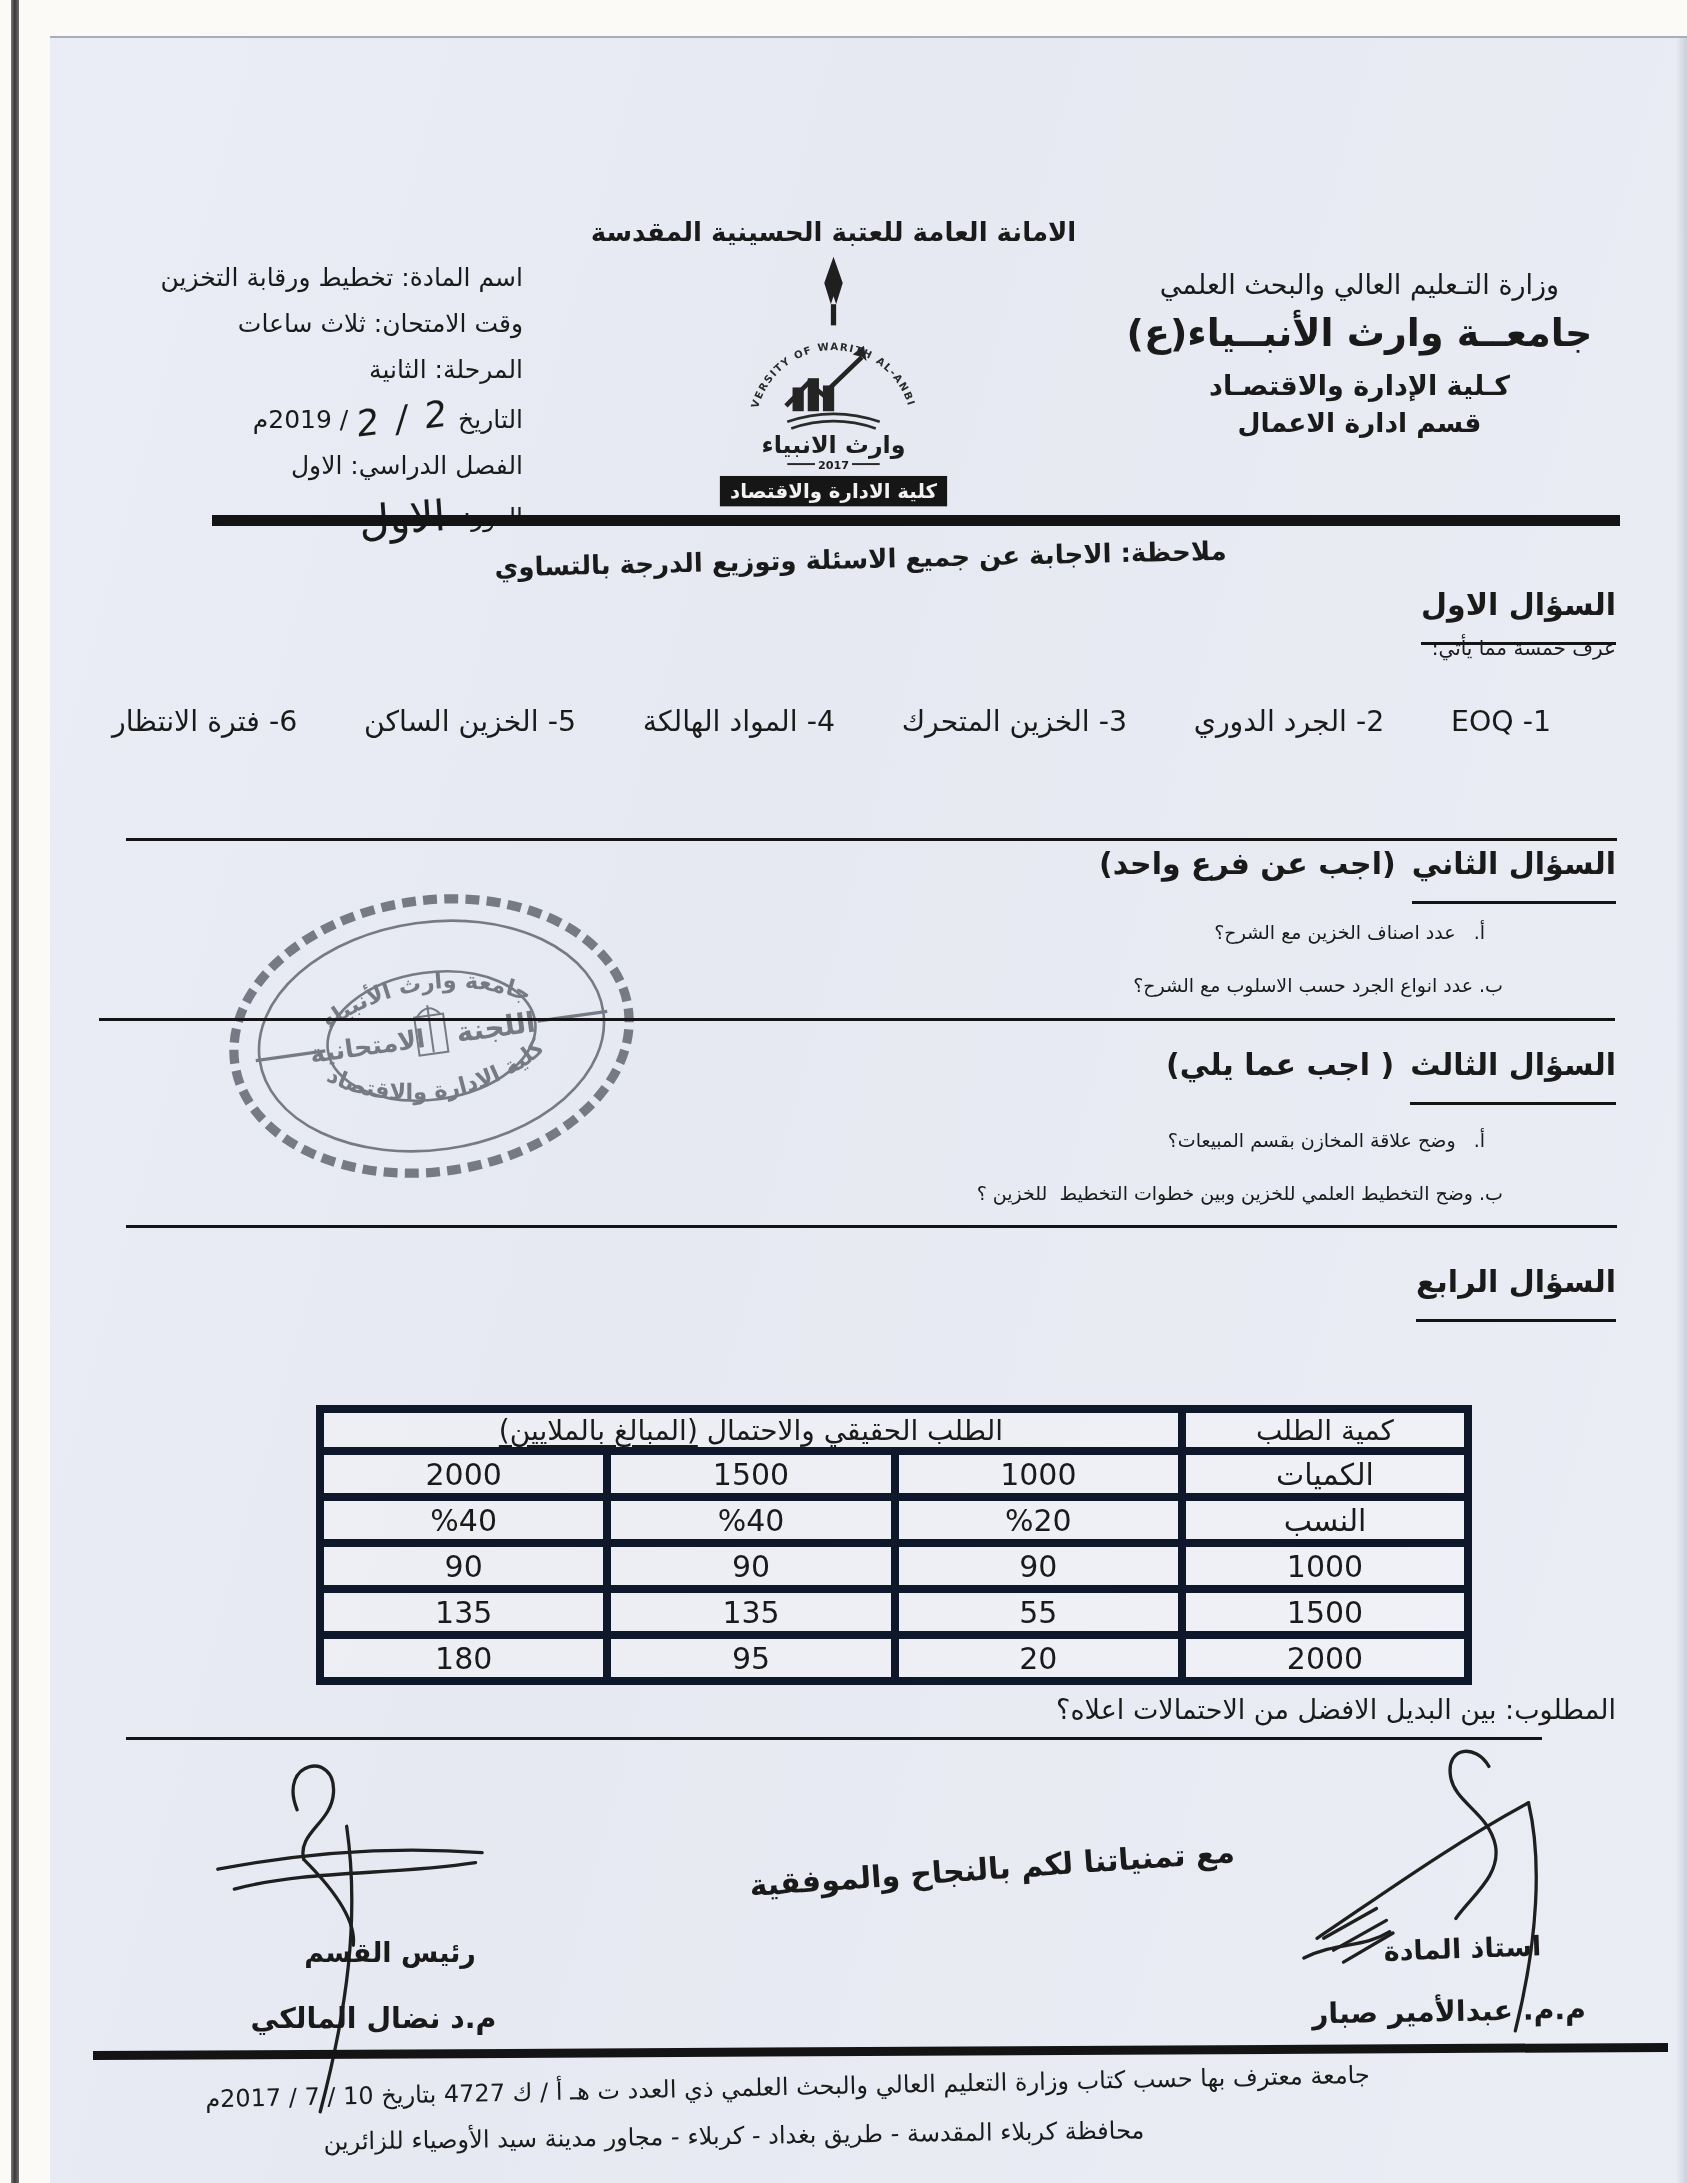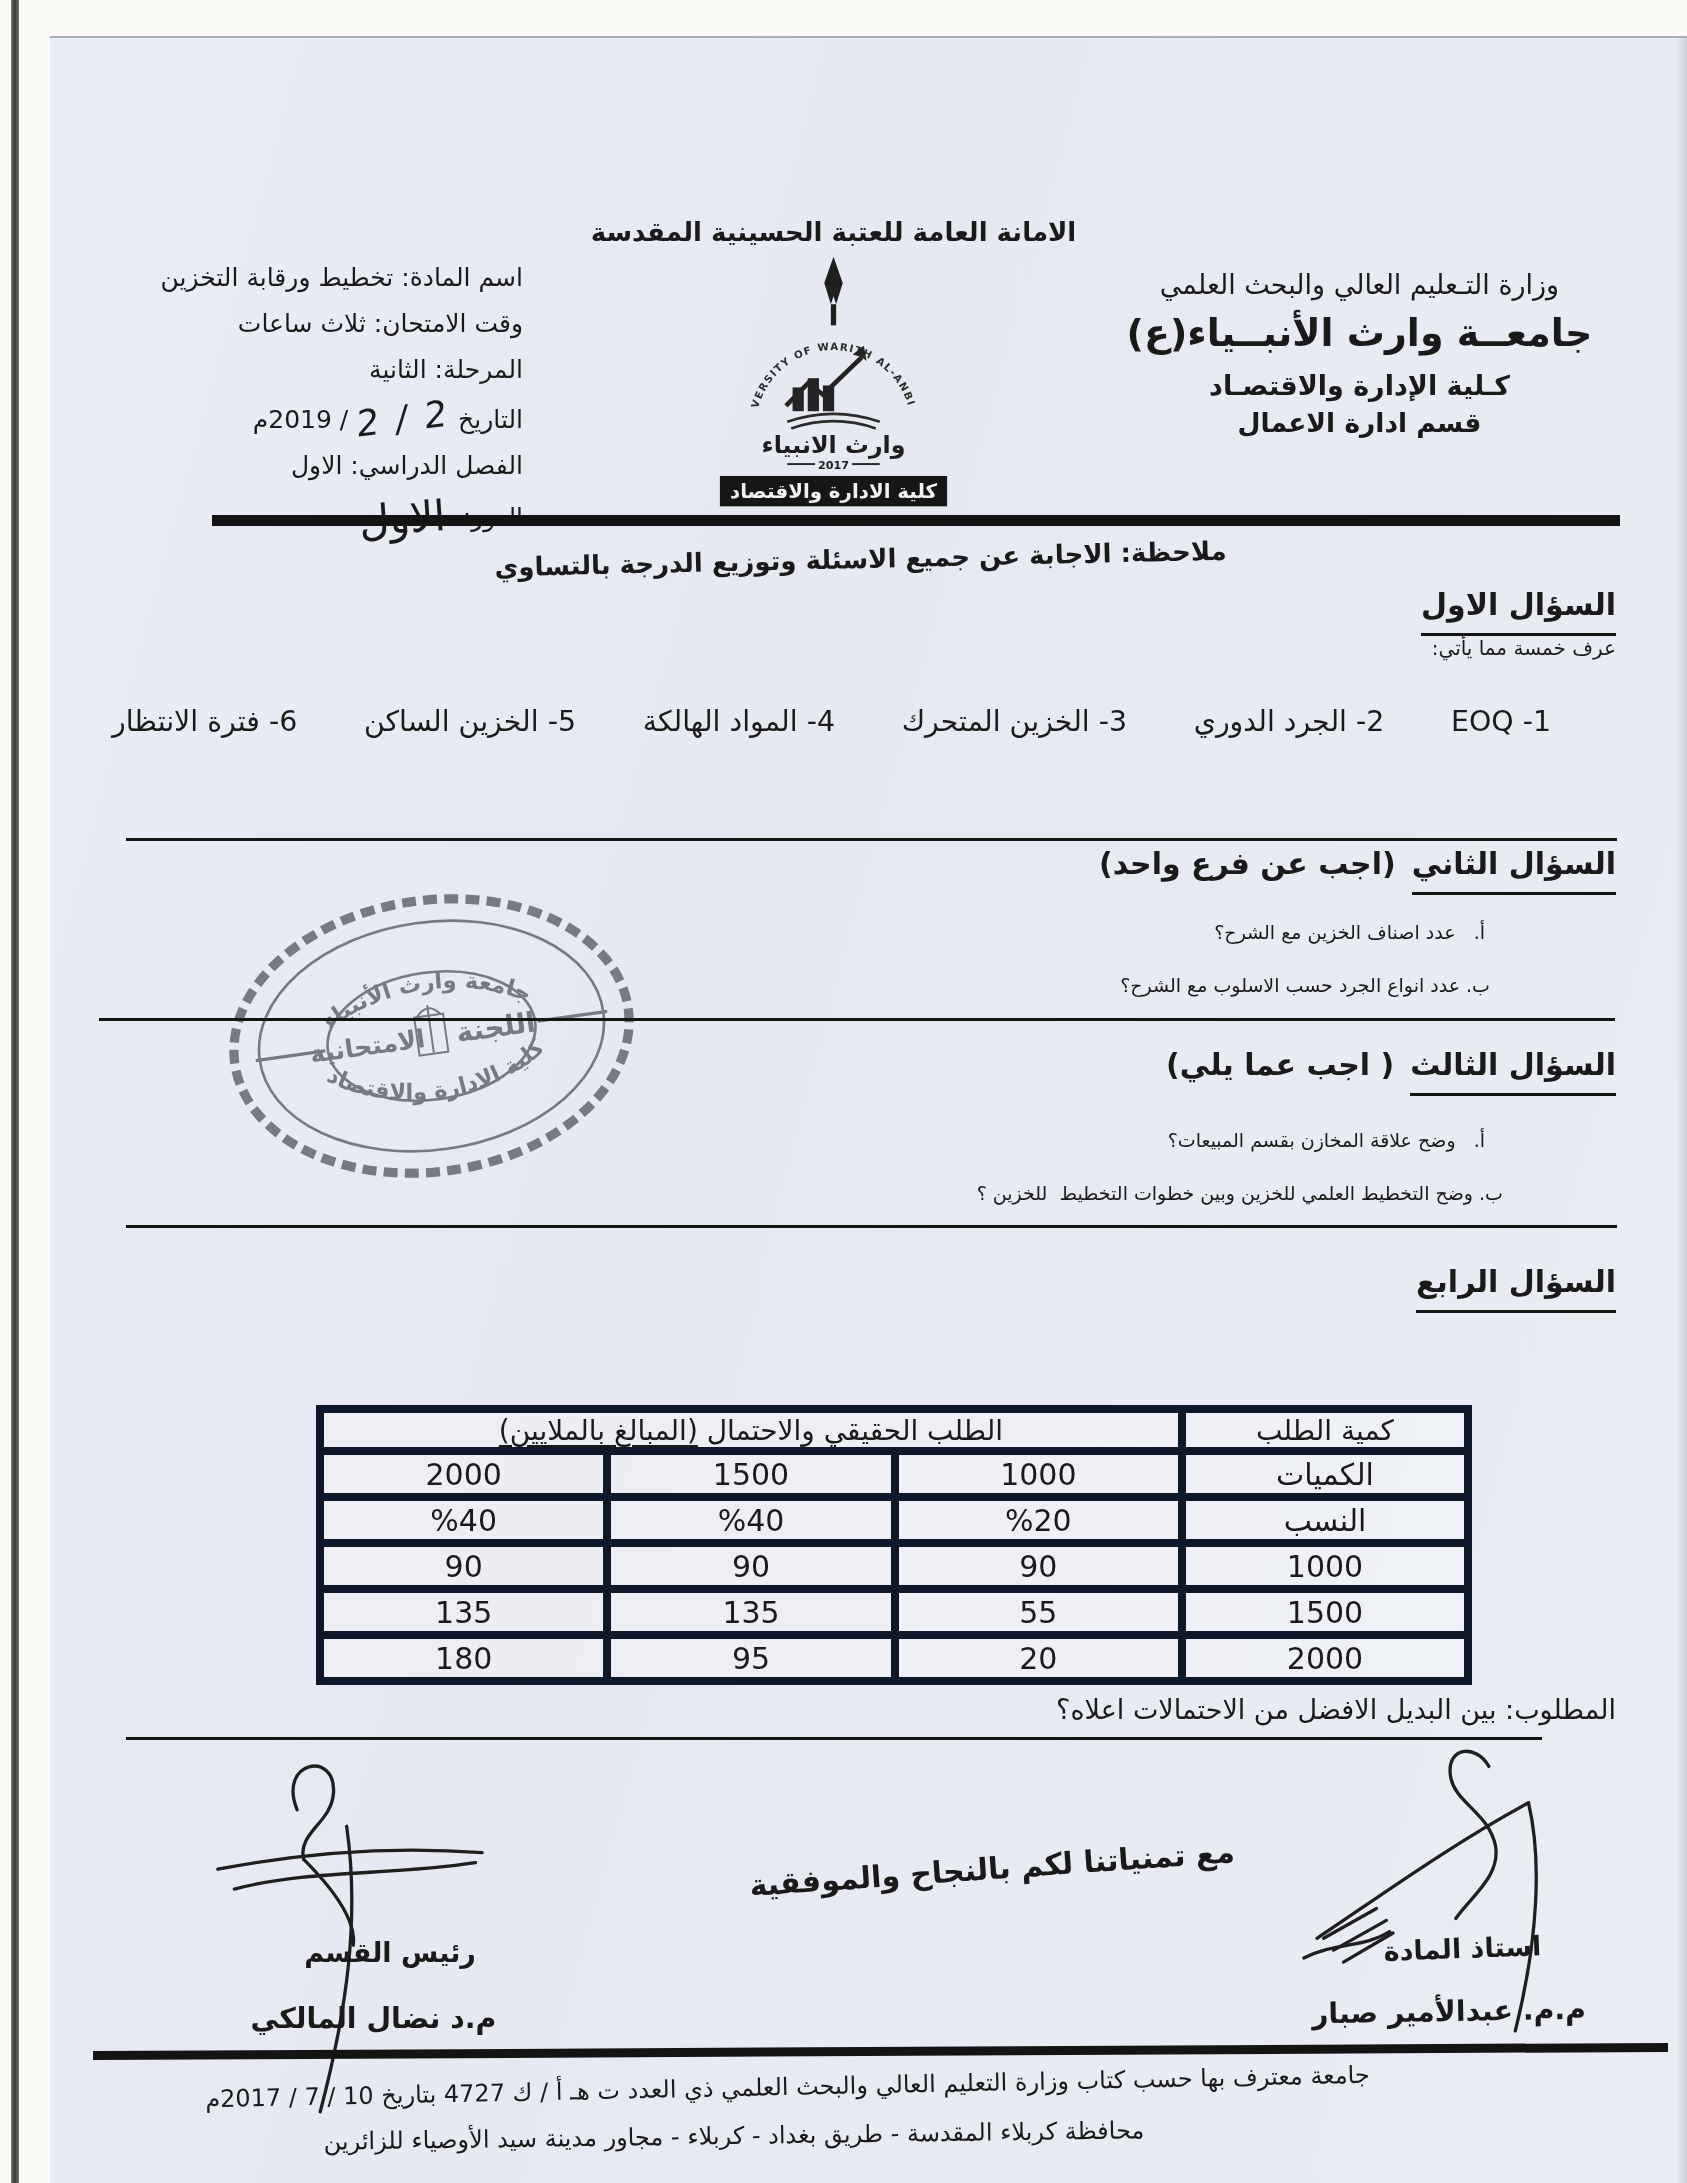--- a/index.html
+++ b/index.html
@@ -58,35 +58,35 @@
   .hdr-right .university { font-size: 38px; font-weight: 700; margin-bottom: 15px; }
   .hdr-right .college    { font-size: 27px; font-weight: 700; margin-bottom: 6.6px; }
   .hdr-right .department { font-size: 26.5px; font-weight: 700; }
   
   .note {
     position: absolute; left: 457px; top: 544px; width: 807px; text-align: center;
     font-size: 26px; font-weight: 700; transform: rotate(-1.3deg);
   }
   .q-title {
     font-weight: 700; font-size: 30px;
-    border-bottom: 3.3px solid #141414; padding-bottom: 11px; display: inline-block;
+    border-bottom: 3.3px solid #141414; padding-bottom: 20px; display: inline-block;
   }
   .q-suffix { font-weight: 700; font-size: 30px; margin-right: 16px; }
   .q1-title { position: absolute; right: 71px; top: 587px; }
   .q1-intro { position: absolute; right: 71px; top: 636px; font-size: 20px; }
   .q1-items {
     position: absolute; right: 136px; left: 112px; top: 705px;
     display: flex; justify-content: space-between; font-size: 28.4px;
   }
   .q2-head { position: absolute; right: 71px; top: 846px; }
   .q3-head { position: absolute; right: 71px; top: 1047px; }
   .q4-title { position: absolute; right: 71px; top: 1264px; }
   .q-item { position: absolute; font-size: 19px; white-space: pre-wrap; }
   .q2-a { right: 202px; top: 921px; }
-  .q2-b { right: 197px; top: 974px; margin-left: 16px; }
+  .q2-b { right: 184px; top: 974px; margin-left: 16px; }
   .q3-a { right: 202px; top: 1129px; }
   .q3-b { right: 184px; top: 1182px; }
   .q4-intro { position: absolute; right: 71px; top: 1327px; font-size: 27px; }
   .required { position: absolute; right: 71px; top: 1694px; font-size: 27px; }
   
   .exam-table {
     position: absolute; left: 316px; top: 1405px; width: 1156px;
     border-collapse: collapse; direction: rtl; text-align: center;
     border: 2.6px solid #202020; background: rgba(255,255,255,0.25);
   }

